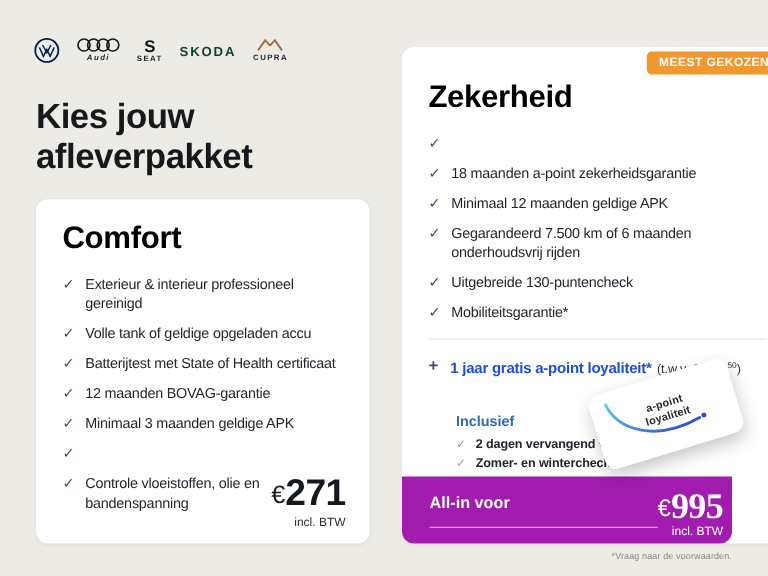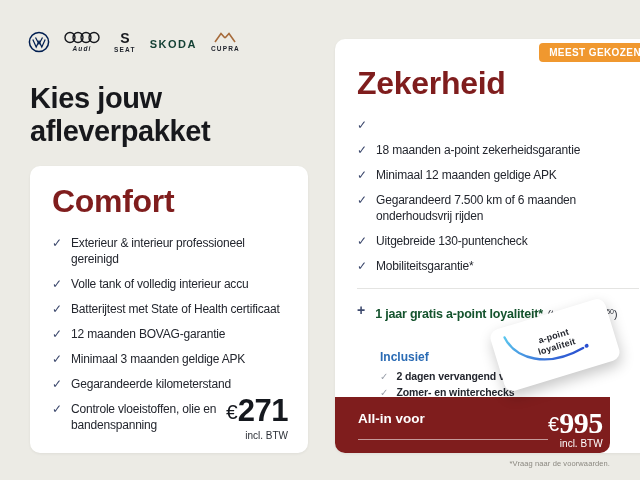--- a/index.html
+++ b/index.html
@@ -29,21 +29,21 @@
   }
 
   
   .card {
     position:absolute; background:#FFFFFF; border-radius:10px;
     box-shadow:0 1px 3px rgba(0,0,0,0.06);
   }
   .card-comfort { left:30px; top:166px; width:278px; height:287px; padding:17px 20px 14px 22px; }
   .card-zekerheid { left:335px; top:39px; width:322px; height:414px; padding:26px 16px 0 22px; }
 
-  .card-title { font-size:32px; font-weight:bold; letter-spacing:-0.3px; color:#7f1d1d; }
+  .card-title { font-size:26px; font-weight:bold; letter-spacing:-0.3px; color:#000000; }
 
   ul.checklist { list-style:none; margin-top:15px; }
   ul.checklist li { display:flex; gap:9px; margin-bottom:9px; line-height:16px; }
   .chk { color:#3E4A6E; font-size:12px; line-height:16px; flex:0 0 auto; }
   .txt { font-size:12px; letter-spacing:-0.2px; color:#23262E; }
   li.b .txt { font-weight:bold; }
 
   
   .price-block { position:absolute; right:20px; bottom:12px; text-align:right; }
   .euro { font-size:21px; font-weight:normal; color:#15181E; vertical-align:2px; }
@@ -53,21 +53,21 @@
   
   .badge {
     position:absolute; top:4px; right:6px;
     background:#F0982F; color:#FFFFFF;
     font-size:10px; font-weight:bold; letter-spacing:0.4px;
     padding:4px 10px; border-radius:4px;
   }
   .divider { border-top:1px solid #E4E4E2; margin:14px 2px 0 0; }
   .loyalty-row { display:flex; gap:10px; margin-top:14px; line-height:16px; }
   .plus { color:#3E4A6E; font-size:14px; font-weight:bold; line-height:15px; }
-  .loyalty-label { font-size:12.5px; font-weight:bold; letter-spacing:-0.2px; color:#14532d; }
+  .loyalty-label { font-size:12.5px; font-weight:bold; letter-spacing:-0.2px; color:#1d4ed8; }
   .loyalty-value { font-size:10.5px; color:#2A2E38; font-weight:normal; }
   .loyalty-value sup { font-size:7px; }
   .inclusief { margin:28px 0 0 23px; font-size:12px; font-weight:bold; color:#2A6BB4; }
   ul.sublist { list-style:none; margin:7px 0 0 23px; }
   ul.sublist li { display:flex; gap:8px; margin-bottom:5px; line-height:11px; }
   ul.sublist .chk { color:#9BA1AB; font-size:10px; line-height:11px; }
   ul.sublist .txt { font-size:10.5px; font-weight:bold; letter-spacing:-0.1px; color:#23262E; }
 
   
   .loyalty-card {
@@ -80,21 +80,21 @@
   .loyalty-card svg { position:absolute; left:0; top:0; }
   .loyalty-card .lc-text {
     position:absolute; left:42px; top:18px; text-align:center;
     font-size:9px; font-weight:bold; line-height:10.5px; color:#23262E;
     letter-spacing:0.2px;
   }
 
   
   .allin {
     position:absolute; left:0; bottom:0; width:275px; height:56px;
-    background:#7f1d1d; border-radius:0 0 10px 10px;
+    background:#a21caf; border-radius:0 0 10px 10px;
     color:#FFFFFF; padding:9px 18px 8px 23px;
     display:flex; justify-content:space-between; z-index:2;
   }
   .allin-left { display:flex; flex-direction:column; justify-content:flex-start; padding-top:5px; }
   .allin-label { font-size:13.5px; font-weight:bold; }
   .allin-line { width:190px; border-bottom:1.5px solid rgba(255,255,255,0.55); margin-top:13px; }
   .allin-right { text-align:right; }
   .allin .euro { color:#FFFFFF; font-size:20px; vertical-align:2px; }
   .allin .amount { color:#FFFFFF; font-size:30px;font-family:Liberation Serif, serif; }
   .allin .vat { color:#FFFFFF; font-size:10px; margin-top:-2px; }
@@ -146,37 +146,36 @@
 
   <section class="card card-comfort">
     <h2 class="card-title">Comfort</h2>
     <ul class="checklist">
       <li>
         <span class="chk">✓</span>
         <span class="txt">Exterieur &amp; interieur professioneel gereinigd</span>
       </li>
       <li>
         <span class="chk">✓</span>
-        <span class="txt">Volle tank of volledig interieur accu</span>
+        <span class="txt">Volle tank of geldige opgeladen accu</span>
       </li>
       <li>
         <span class="chk">✓</span>
         <span class="txt">Batterijtest met State of Health certificaat</span>
       </li>
       <li>
         <span class="chk">✓</span>
         <span class="txt">12 maanden BOVAG-garantie</span>
       </li>
       <li>
         <span class="chk">✓</span>
         <span class="txt">Minimaal 3 maanden geldige APK</span>
       </li>
       <li>
         <span class="chk">✓</span>
-        <span class="txt">Gegarandeerde kilometerstand</span>
       </li>
       <li>
         <span class="chk">✓</span>
         <span class="txt">Controle vloeistoffen, olie en bandenspanning</span>
       </li>
     </ul>
     <div class="price-block">
       <div>
         <span class="euro">€</span><span class="amount">271</span>
       </div>

